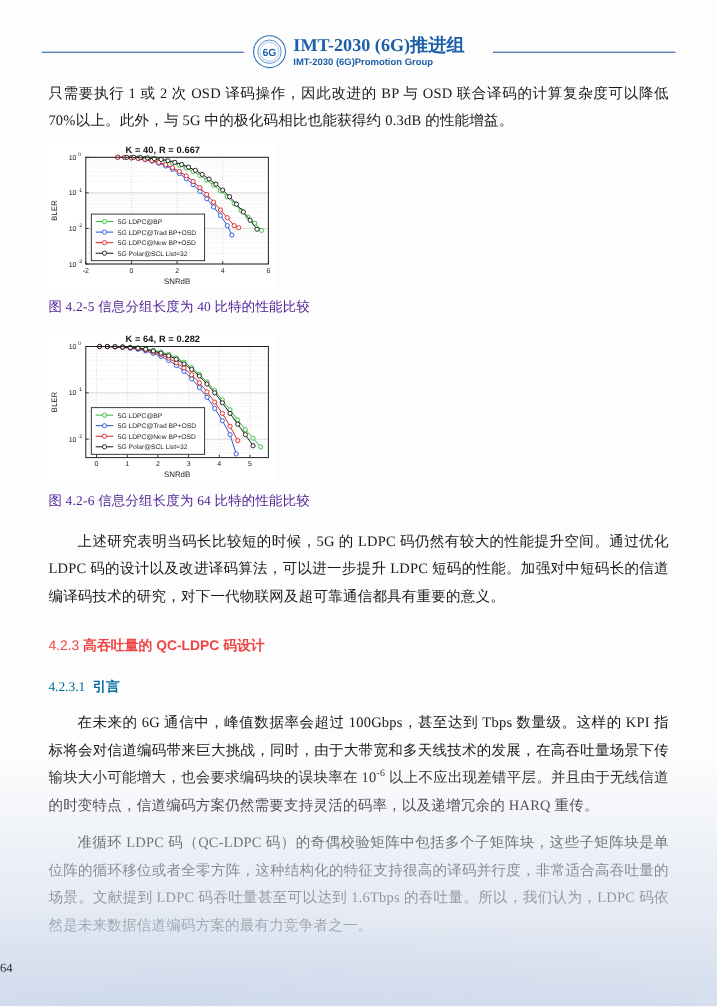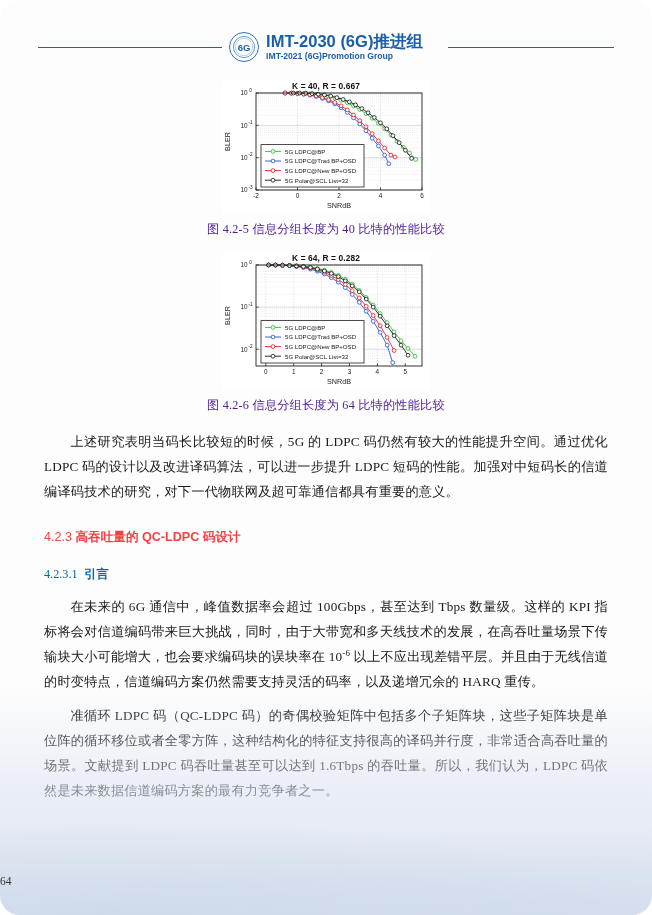--- a/index.html
+++ b/index.html
@@ -9,21 +9,20 @@
   }
   body {
     font-family: "Liberation Serif", "DejaVu Serif", serif;
   }
   .page {
     position: relative;
     width: 652px;
     height: 915px;
     background: #fdfdfd;
     overflow: hidden;
-    border-radius: 20px;
   }
   
   .page-wash {
     position: absolute;
     left: 0; right: 0; bottom: 0;
     height: 230px;
     background: linear-gradient(to bottom, rgba(222,229,240,0) 0%, rgba(219,227,240,0.55) 45%, rgba(214,223,238,0.85) 100%);
     pointer-events: none;
   }
   .page-wash2 {
@@ -71,21 +70,21 @@
     flex: 0 0 auto;
   }
   .logo-badge svg { display:block; }
   .brand-text {
     display: flex;
     flex-direction: column;
     justify-content: center;
     line-height: 1;
   }
   .brand-cn {
-    font-family: Liberation Sans, sans-serif;
+    font-family: Liberation Serif, serif;
     font-size: 16.5px;
     font-weight: bold;
     color: #1b5fa8;
     letter-spacing: 0px;
     white-space: nowrap;
   }
   .brand-en {
     font-family: "Liberation Sans", sans-serif;
     font-size: 8.6px;
     font-weight: bold;
@@ -132,21 +131,20 @@
   .gap-l { height: 22px; }
   .gap-m { height: 15px; }
   .gap-s { height: 9px; }
 
   sup.sup { font-size: 0.68em; vertical-align: super; line-height: 0; }
 
   
   .figure-wrap {
     display: flex;
     flex-direction: column;
-    align-items: center;
   }
   .caption {
     font-size: 12.2px;
     color: #4c1d95;
     margin-top: 7px;
     letter-spacing: .2px;
   }
   .chart-box {
     position: relative;
     width: 208px;
@@ -187,27 +185,28 @@
     <div class="header-inner">
       <div class="logo-badge">
         <svg width="24" height="24" viewBox="0 0 24 24" aria-hidden="true">
           <circle cx="12" cy="12" r="10.6" fill="none" stroke="#2d6fb5" stroke-width="0.7"></circle>
           <circle cx="12" cy="12" r="8.6" fill="none" stroke="#7fb0dd" stroke-width="0.6"></circle>
           <text x="12" y="15.6" text-anchor="middle" font-family="Liberation Sans, sans-serif" font-size="9.5" font-weight="bold" fill="#1b5fa8">6G</text>
         </svg>
       </div>
       <div class="brand-text">
         <div class="brand-cn">IMT-2030 (6G)推进组</div>
-        <div class="brand-en">IMT-2021 (6G)Promotion Group</div>
+        <div class="brand-en">IMT-2030 (6G)Promotion Group</div>
       </div>
     </div>
   </div>
 
   <div class="content">
 
+    <p class="body">只需要执行 1 或 2 次 OSD 译码操作，因此改进的 BP 与 OSD 联合译码的计算复杂度可以降低 70%以上。此外，与 5G 中的极化码相比也能获得约 0.3dB 的性能增益。</p>
 
     <div class="gap-s"></div>
 
     <div class="figure-wrap">
       <div class="chart-box">
         <div class="chart-title">K = 40, R = 0.667</div>
         <svg class="chart-svg" id="svg-chart-0" width="208" height="133">
             <line x1="34" x2="200" y1="109.00" y2="109.00" stroke="#d9d9d9" stroke-width="0.4" stroke-dasharray="1,1"></line>
             <line x1="34" x2="200" y1="99.27" y2="99.27" stroke="#d9d9d9" stroke-width="0.4" stroke-dasharray="1,1"></line>
             <line x1="34" x2="200" y1="93.57" y2="93.57" stroke="#d9d9d9" stroke-width="0.4" stroke-dasharray="1,1"></line>

